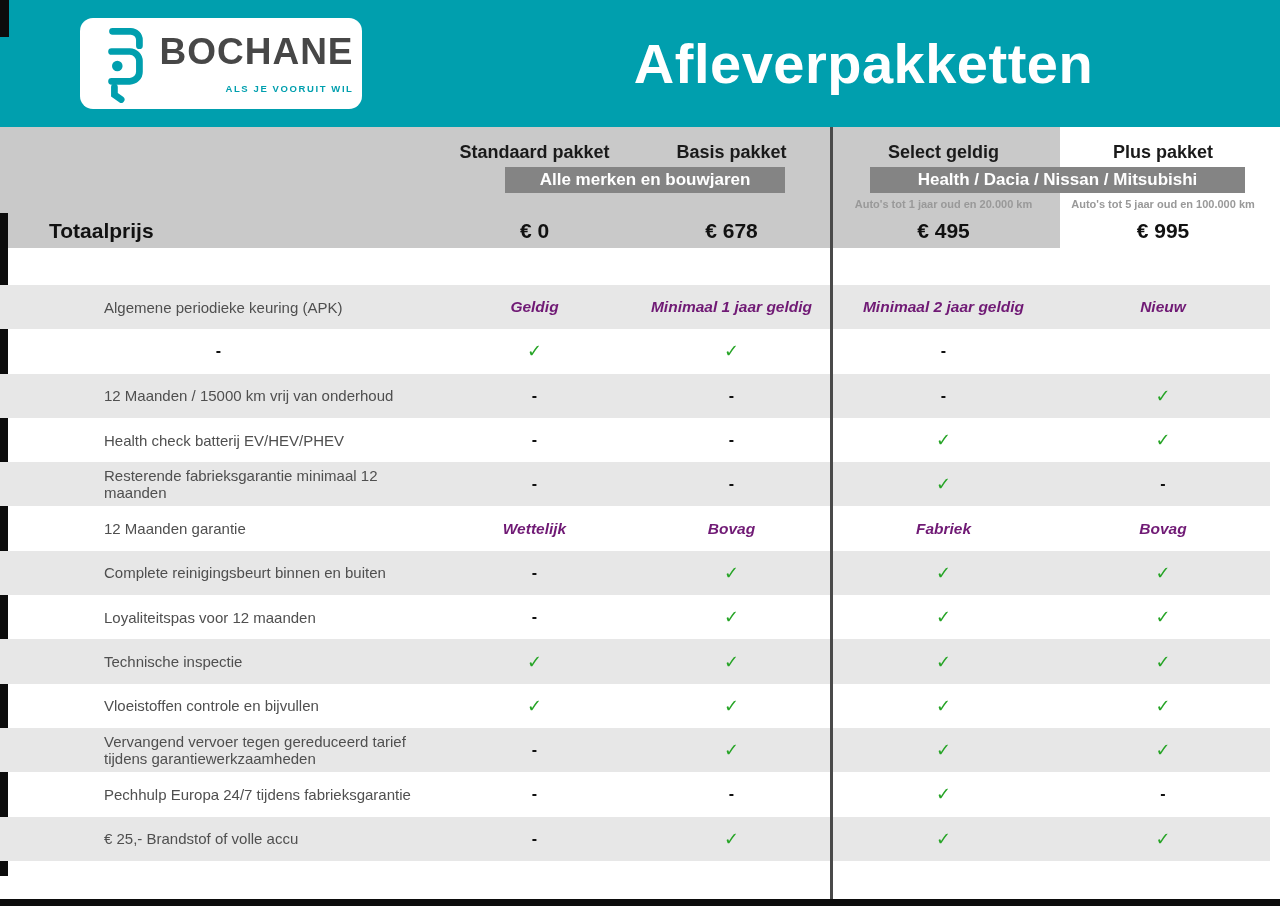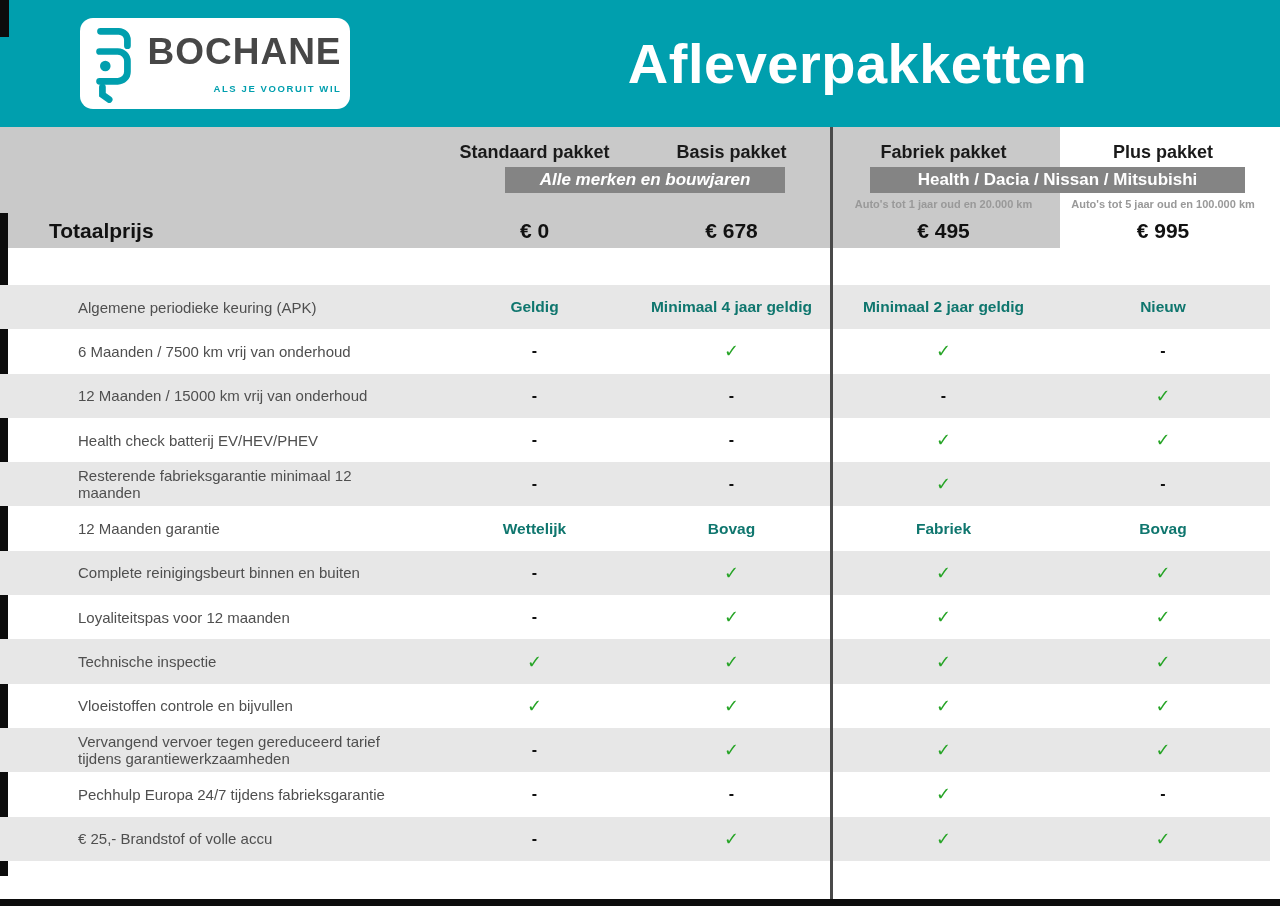--- a/index.html
+++ b/index.html
@@ -8,66 +8,66 @@
     background:#ffffff;font-family:"Liberation Sans","DejaVu Sans",sans-serif;
   }
   
   .topbar{
     position:absolute;top:0;left:0;width:1280px;height:127px;
     background:#009fae;display:flex;align-items:center;
   }
   .corner-mark{position:absolute;top:0;left:0;width:9px;height:37px;background:#0c0c0c;z-index:5;}
   .logo-card{
     margin-left:80px;width:270px;height:91px;background:#ffffff;border-radius:13px;
-    display:flex;align-items:center;justify-content:center;gap:9px;flex:0 0 auto;
+    display:flex;align-items:center;justify-content:center;gap:9px;flex:0 0 auto;padding-left:12px;
   }
   .logo-icon{flex:0 0 auto;}
   .logo-textwrap{display:flex;flex-direction:column;align-items:flex-end;}
   .wordmark{font-size:37px;font-weight:bold;color:#474747;letter-spacing:1px;line-height:1;}
   .tagline{font-size:9.5px;font-weight:bold;color:#009fae;letter-spacing:1.6px;margin-top:13px;}
   .page-title{
     flex:1;margin:8px;padding-left:85px;text-align:center;
     color:#ffffff;font-size:56px;font-weight:800;letter-spacing:0.5px;
   }
   
   .band{
     position:absolute;top:127px;left:0;width:1060px;height:121px;background:#c9c9c9;
     display:grid;grid-template-columns:437px 195px 199px 225px 214px;
     grid-template-rows:40px 26px 21px 34px;z-index:0;text-align:center;
   }
   .col-head{grid-row:1;display:flex;align-items:flex-end;justify-content:center;
     font-size:18px;font-weight:bold;color:#1a1a1a;padding-bottom:4px;}
   .col-head.c1{grid-column:2}.col-head.c2{grid-column:3}.col-head.c3{grid-column:4}.col-head.c4{grid-column:5}
   .banner{grid-row:2;background:#848484;color:#ffffff;font-size:17px;font-weight:bold;
     display:flex;align-items:center;justify-content:center;}
-  .banner.left{grid-column:2/4;margin:0 46px 0 68px;font-style:italic;}
+  .banner.left{grid-column:2/4;margin:0 46px 0 68px;}
   .banner.right{grid-column:4/6;margin:0 25px 0 39px;}
   .subtitle{grid-row:3;display:flex;align-items:center;justify-content:center;
     font-size:11px;font-weight:bold;color:#999999;}
   .subtitle.c3{grid-column:4}.subtitle.c4{grid-column:5}
   .price-label{grid-row:4;grid-column:1;display:flex;align-items:center;
     padding-left:49px;font-size:21px;font-weight:bold;color:#111111;}
   .price{grid-row:4;display:flex;align-items:center;justify-content:center;
     font-size:21px;font-weight:bold;color:#111111;}
   .price.c1{grid-column:2}.price.c2{grid-column:3}.price.c3{grid-column:4}.price.c4{grid-column:5}
   
   .rows{position:absolute;top:285px;left:0;width:1270px;z-index:2;}
   .row{
     display:grid;grid-template-columns:437px 195px 199px 225px 214px;
     height:44.3px;background:transparent;
   }
   .row.alt{background:#e7e7e7;}
   .label-cell{
-    display:flex;align-items:center;padding-left:78px;padding-right:20px;
+    display:flex;align-items:center;padding-left:104px;padding-right:20px;
     font-size:15px;color:#4f4f4f;line-height:17px;
   }
   .cell{display:flex;align-items:center;justify-content:center;}
   .check{color:#26a426;font-size:18px;font-weight:bold;}
   .dash{color:#111111;font-size:16px;font-weight:bold;}
-  .green-text{color:#0f766e;font-size:15.5px;font-weight:bold;}
+  .green-text{color:#701a75;font-size:15.5px;font-weight:bold;font-style:italic;}
   
   .left-rail{position:absolute;left:0;top:213px;width:8px;height:663px;background:#0c0c0c;z-index:1;}
   .divider{position:absolute;left:830px;top:127px;width:3px;height:772px;background:#4a4a4a;z-index:3;}
   .bottom-bar{position:absolute;left:0;bottom:0;width:1280px;height:7px;background:#0c0c0c;z-index:4;}
 </style>
 </head>
 <body>
 
 <div class="corner-mark"></div>
 
@@ -83,21 +83,21 @@
       <div class="wordmark">BOCHANE</div>
       <div class="tagline">ALS JE VOORUIT WIL</div>
     </div>
   </div>
   <h1 class="page-title">Afleverpakketten</h1>
 </header>
 
 <div class="band">
   <div class="col-head c1">Standaard pakket</div>
   <div class="col-head c2">Basis pakket</div>
-  <div class="col-head c3">Fabriek pakket</div>
+  <div class="col-head c3">Select geldig</div>
   <div class="col-head c4">Plus pakket</div>
 
   <div class="banner left">Alle merken en bouwjaren</div>
   <div class="banner right">Health / Dacia / Nissan / Mitsubishi</div>
 
   <div class="subtitle c3">Auto's tot 1 jaar oud en 20.000 km</div>
   <div class="subtitle c4">Auto's tot 5 jaar oud en 100.000 km</div>
 
   <div class="price-label">Totaalprijs</div>
   <div class="price c1">€ 0</div>
@@ -106,31 +106,30 @@
   <div class="price c4">€ 995</div>
 </div>
 
 <div class="rows" id="rows">
     <div class="row alt">
     <div class="label-cell">Algemene periodieke keuring (APK)</div>
     <div class="cell">
         <span class="green-text">Geldig</span>
       </div>
     <div class="cell">
-        <span class="green-text">Minimaal 4 jaar geldig</span>
+        <span class="green-text">Minimaal 1 jaar geldig</span>
       </div>
     <div class="cell">
         <span class="green-text">Minimaal 2 jaar geldig</span>
       </div>
     <div class="cell">
         <span class="green-text">Nieuw</span>
       </div>
   </div>
     <div class="row">
-    <div class="label-cell">6 Maanden / 7500 km vrij van onderhoud</div>
     <div class="cell">
         <span class="dash">-</span>
       </div>
     <div class="cell">
         <span class="check">✓</span>
       </div>
     <div class="cell">
         <span class="check">✓</span>
       </div>
     <div class="cell">

